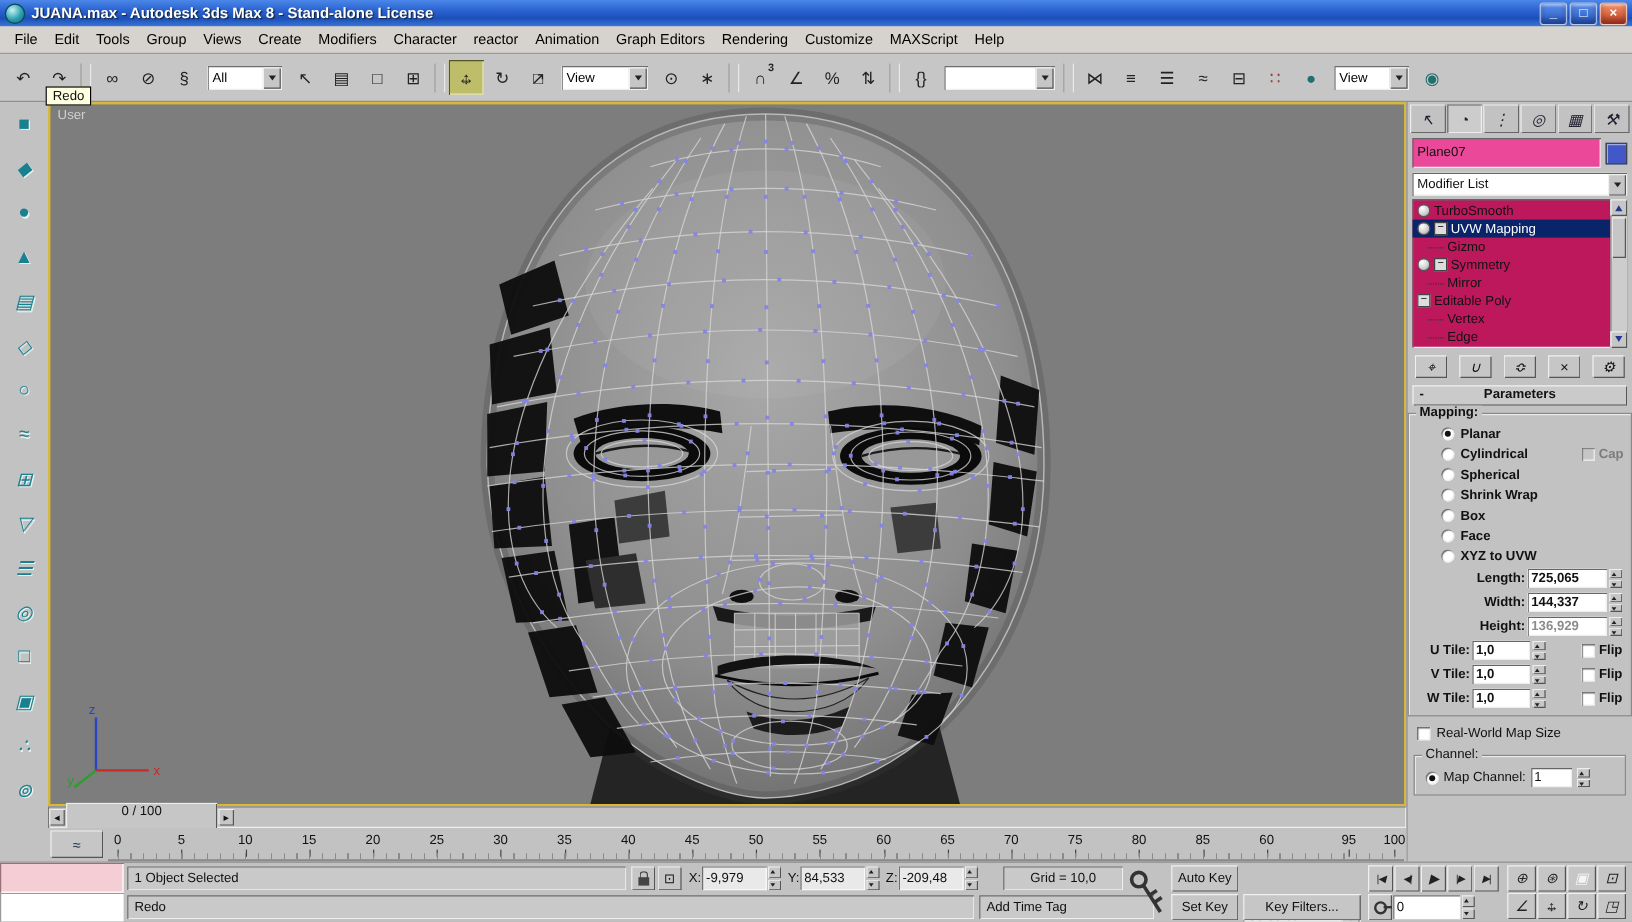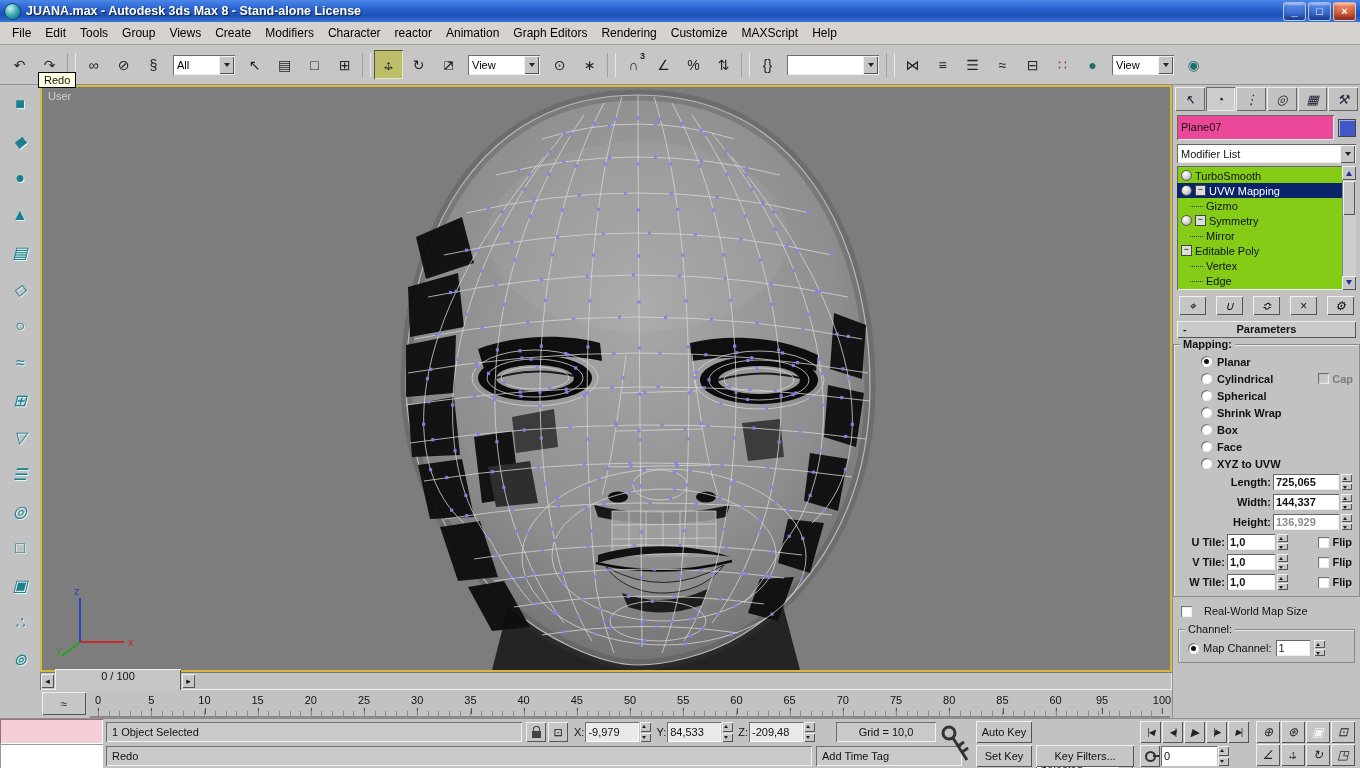--- a/index.html
+++ b/index.html
@@ -67,21 +67,21 @@
     box-shadow:inset 1px 1px 0 #ededed,inset -1px -1px 0 #666;background:#c2c2c2;}
   .tab.act{box-shadow:inset 1px 1px 0 #666,inset -1px -1px 0 #ededed;background:#cccccc;}
   .namerow{display:flex;align-items:center;gap:4px;padding:4px 4px 1px;}
   .namefield{flex:1;height:17px;background:#ec4899;box-shadow:inset 1px 1px 0 #666,inset -1px -1px 0 #eee;
     line-height:17px;padding:4px 4px;}
   .swatch{width:16px;height:16px;background:#4257c8;border:1px solid #444;
     box-shadow:inset 1px 1px 0 rgba(255,255,255,.5);}
   .modlist{margin:3px 4px 2px;height:19px;background:#fff;box-shadow:inset 1px 1px 0 #666,inset -1px -1px 0 #eee;
     display:flex;align-items:center;}
   .modlist .val{flex:1;padding:0 4px;}
-  .stackwrap{margin:3px 4px;height:124px;display:flex;background:#84cc16;
+  .stackwrap{margin:3px 4px;height:124px;display:flex;background:#be185d;
     box-shadow:inset 1px 1px 0 #666,inset -1px -1px 0 #eee;}
   .stack{flex:1;padding:2px 0;overflow:hidden;}
   .srow{height:15px;display:flex;align-items:center;padding-left:4px;gap:3px;white-space:nowrap;}
   .srow.sel{background:#0a246a;color:#fff;}
   .bulb{width:9px;height:9px;border-radius:50%;flex:0 0 auto;border:1px solid #555;
     background:radial-gradient(circle at 35% 30%,#fff,#d2d2d2 55%,#8a8a8a);}
   .xbox{width:9px;height:9px;border:1px solid #444;background:#ddd;font-size:9px;line-height:7px;
     text-align:center;color:#000;flex:0 0 auto;}
   .dots{width:13px;height:1px;border-bottom:1px dotted #333;margin-left:9px;flex:0 0 auto;}
   .vscroll{width:14px;display:flex;flex-direction:column;background:#cdcdcd;box-shadow:inset 1px 0 0 #888;}
@@ -115,21 +115,21 @@
   .nfield.dis{color:#8d8d8d;}
   .nfield.sm{width:42px;}
   .nfield.tiny{width:28px;}
   .spin{width:11px;height:16px;display:flex;flex-direction:column;gap:1px;flex:0 0 auto;}
   .spin i{flex:1;background:#c6c6c6;box-shadow:inset 1px 1px 0 #eee,inset -1px -1px 0 #555;position:relative;}
   .spin i.up::after{content:"";position:absolute;left:2px;top:1px;border:2.5px solid transparent;border-bottom:3.5px solid #222;}
   .spin i.dn::after{content:"";position:absolute;left:2px;top:3px;border:2.5px solid transparent;border-top:3.5px solid #222;}
   .trow{display:flex;align-items:center;height:20px;padding-left:10px;gap:2px;}
   .trow .flabel{width:38px;text-align:right;}
   .trow .flip{margin-left:auto;display:flex;align-items:center;gap:3px;padding-right:4px;}
-  .cbrow{display:flex;align-items:center;gap:12px;height:20px;margin:2px 8px;text-align:right;}
+  .cbrow{display:flex;align-items:center;gap:5px;height:20px;margin:2px 8px;text-align:right;}
   .chanbox{margin:8px 5px;border:1px solid #8a8a8a;box-shadow:inset 1px 1px 0 #e8e8e8;position:relative;padding:8px 3px 4px;}
   .chrow{display:flex;align-items:center;gap:4px;height:20px;padding-left:6px;}
 
   
   .tslider{position:absolute;left:40px;top:672px;width:1132px;height:18px;background:#c2c2c2;
     box-shadow:inset 1px 1px 0 #777,inset -1px -1px 0 #eee;display:flex;align-items:center;box-sizing:border-box;}
   .tsarrow{width:13px;height:14px;margin:0 1px;background:#c6c6c6;box-shadow:inset 1px 1px 0 #eee,inset -1px -1px 0 #555;
     font-size:9px;line-height:14px;text-align:center;flex:0 0 auto;}
   .tshandle{width:126px;height:25px;background:#c6c6c6;box-shadow:inset 1px 1px 0 #eee,inset -1px -1px 0 #555;
     line-height:14px;text-align:center;flex:0 0 auto;}
@@ -1061,21 +1061,21 @@
         <span class="tick" style="left: 486.8px;">45</span>
         <span class="tick" style="left: 540px;">50</span>
         <span class="tick" style="left: 593.2px;">55</span>
         <span class="tick" style="left: 646.4px;">60</span>
         <span class="tick" style="left: 699.6px;">65</span>
         <span class="tick" style="left: 752.8px;">70</span>
         <span class="tick" style="left: 806px;">75</span>
         <span class="tick" style="left: 859.2px;">80</span>
         <span class="tick" style="left: 912.4px;">85</span>
         <span class="tick" style="left: 965.6px;">60</span>
-        <span class="tick" style="left: 1012px;">95</span>
+        <span class="tick" style="left: 1034px;">95</span>
         <span class="tick" style="left: 1072px;">100</span>
       </div>
   </div>
 
   <div class="bottombar">
     <div class="lis1"></div>
     <div class="lis2"></div>
 
     <div class="sfield" style="left:106px;top:3px;width:416px;">1 Object Selected</div>
     <div class="smbtn" style="left:526px;">

